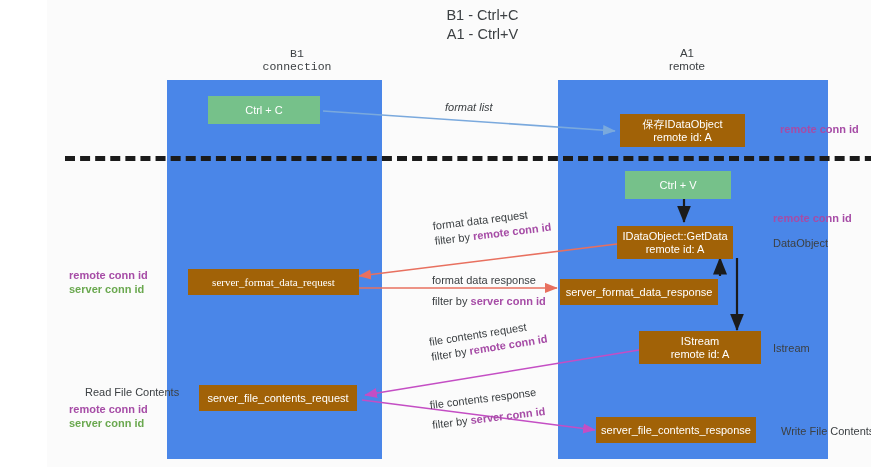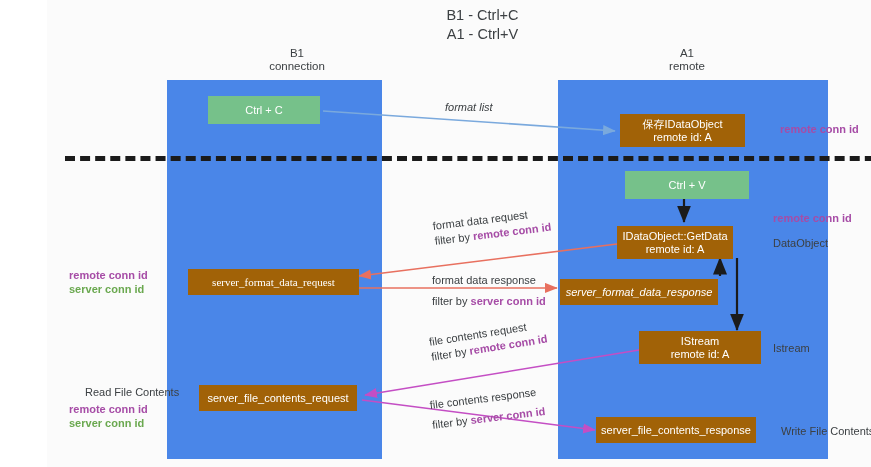--- a/index.html
+++ b/index.html
@@ -31,21 +31,21 @@
   }
 
   
   .col-header {
     text-align: center;
     font-size: 11.5px;
     color: #3c4043;
     line-height: 13px;
     white-space: pre-line;
   }
-  #hdr-b1 { left: 150px; top: 47px; width: 200px; }
+  #hdr-b1 { left: 150px; top: 47px; width: 200px; font-family: Liberation Mono, monospace; }
   #hdr-a1 { left: 540px; top: 47px; width: 200px; }
 
   
   .lane {
     background: #4a86e8;
     top: 80px;
     height: 379px;
   }
   #lane-b1 { left: 120px; width: 215px; }
   #lane-a1 { left: 511px; width: 270px; }
@@ -154,28 +154,28 @@
   <div class="abs col-header" id="hdr-a1">A1
 remote</div>
 
   <div class="abs" id="divider"></div>
 
   <div class="abs node green" style="left:161px; top:96px; width:112px; height:28px;">Ctrl + C</div>
 
   <div class="abs node orange" style="left:573px; top:114px; width:125px; height:33px;">保存IDataObject
 remote id: A</div>
 
-  <div class="abs node green" style="left:578px; top:171px; width:124px; height:28px;">Ctrl + V</div>
+  <div class="abs node green" style="left:578px; top:171px; width:106px; height:28px;">Ctrl + V</div>
 
   <div class="abs node orange" style="left:570px; top:226px; width:116px; height:33px;">IDataObject::GetData
 remote id: A</div>
 
   <div class="abs node orange" style="left:141px; top:269px; width:171px; height:26px;font-family:Liberation Serif, serif;">server_format_data_request</div>
 
-  <div class="abs node orange" style="left:513px; top:279px; width:158px; height:26px;font-style:italic;">server_format_data_response</div>
+  <div class="abs node orange" style="left:513px; top:279px; width:158px; height:26px;">server_format_data_response</div>
 
   <div class="abs node orange" style="left:592px; top:331px; width:122px; height:33px;">IStream
 remote id: A</div>
 
   <div class="abs node orange" style="left:152px; top:385px; width:158px; height:26px;">server_file_contents_request</div>
 
   <div class="abs node orange" style="left:549px; top:417px; width:160px; height:26px;">server_file_contents_response</div>
 
   <div class="abs edge-label" style="left:398px; top:100px;font-style:italic;">format list</div>
 

